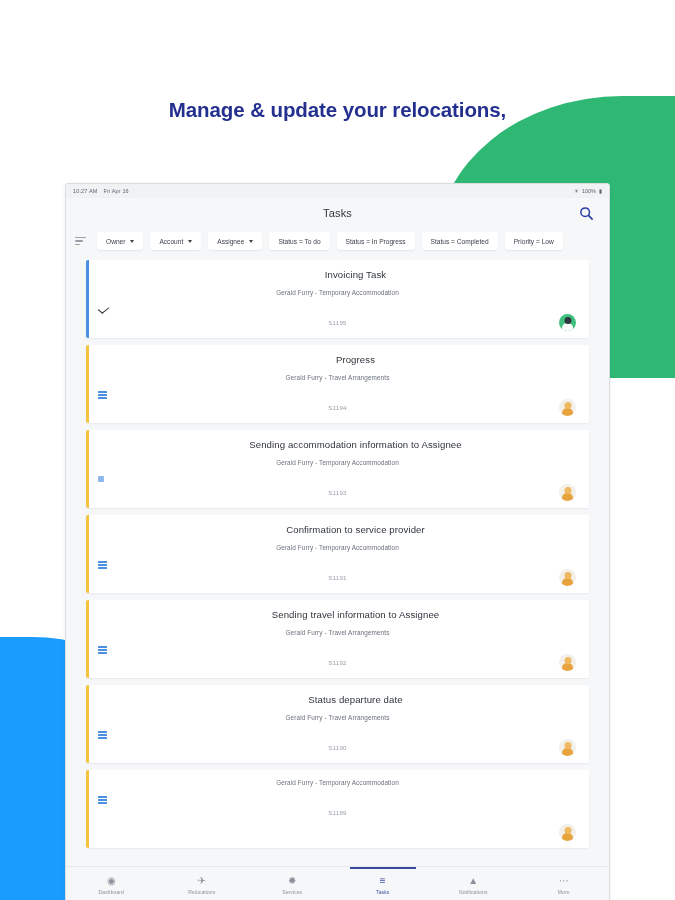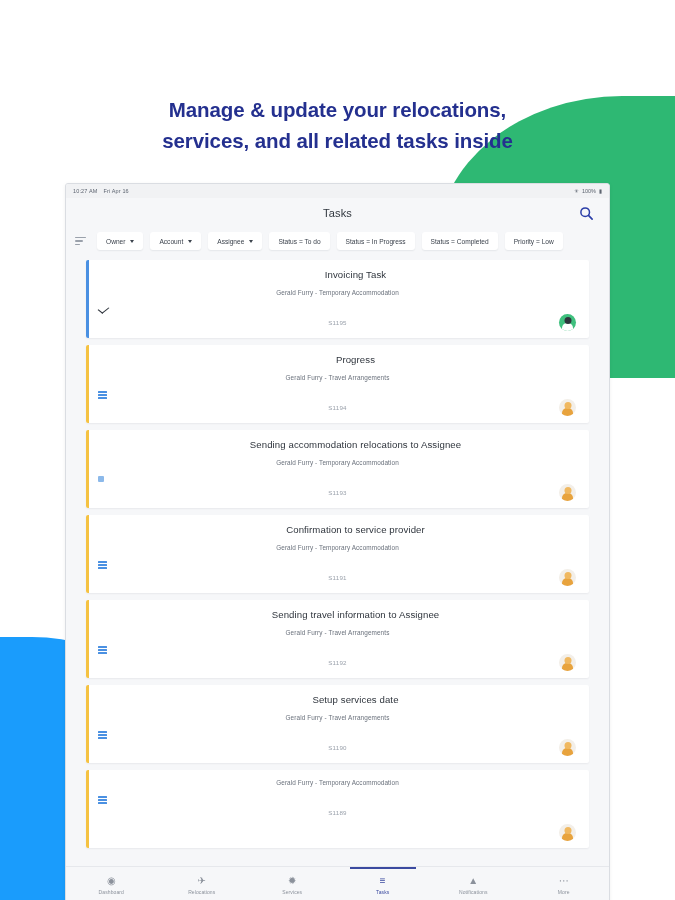--- a/index.html
+++ b/index.html
@@ -240,21 +240,20 @@
 </head>
 <body>
 
 <div id="page">
 
   <div class="blob-green"></div>
   <div class="blob-blue"></div>
 
   <div class="headline">
     <div>Manage &amp; update your relocations,</div>
-    <div>services, and all related tasks inside</div>
   </div>
 
   <div class="tablet">
 
     <div class="statusbar">
       <div class="sb-left">
         <span>10:27 AM</span>
         <span>Fri Apr 16</span>
       </div>
       <div class="sb-right">
@@ -332,21 +331,21 @@
             </div>
         </div>
         <div class="card-id">S1194</div>
         <div class="avatar av-orange">
           <div class="av-head"></div>
             <div class="av-body"></div>
         </div>
       </div>
 
       <div class="card" style="--accent:#F5C242">
-        <div class="card-title">Sending accommodation relocations to Assignee</div>
+        <div class="card-title">Sending accommodation information to Assignee</div>
         <div class="card-sub">Gerald Furry - Temporary Accommodation</div>
         <div class="card-icon">
           <div class="icon-square"></div>
         </div>
         <div class="card-id">S1193</div>
         <div class="avatar av-orange">
           <div class="av-head"></div>
             <div class="av-body"></div>
         </div>
       </div>
@@ -379,21 +378,21 @@
             </div>
         </div>
         <div class="card-id">S1192</div>
         <div class="avatar av-orange">
           <div class="av-head"></div>
             <div class="av-body"></div>
         </div>
       </div>
 
       <div class="card" style="--accent:#F5C242">
-        <div class="card-title">Setup services date</div>
+        <div class="card-title">Status departure date</div>
         <div class="card-sub">Gerald Furry - Travel Arrangements</div>
         <div class="card-icon">
           <div class="icon-lines">
               <i></i>
               <i></i>
               <i></i>
             </div>
         </div>
         <div class="card-id">S1190</div>
         <div class="avatar av-orange">

